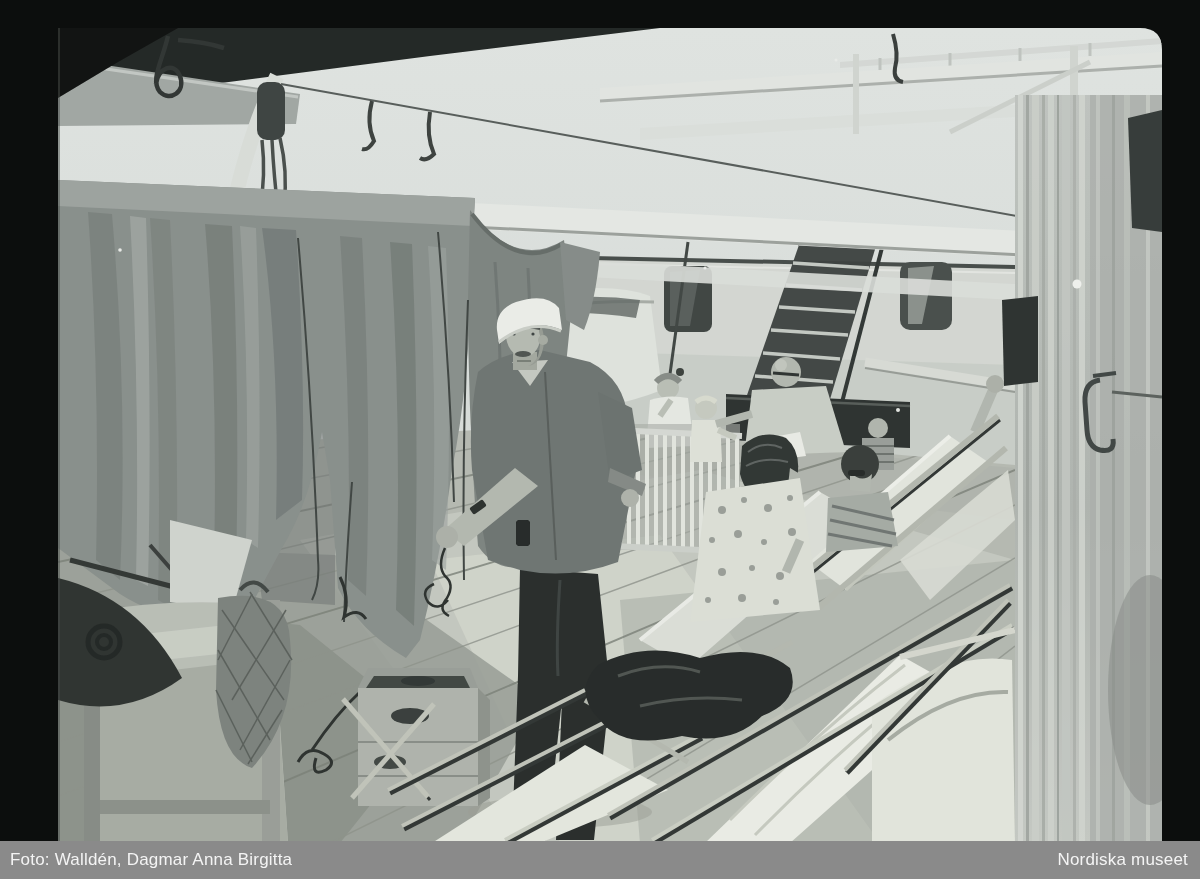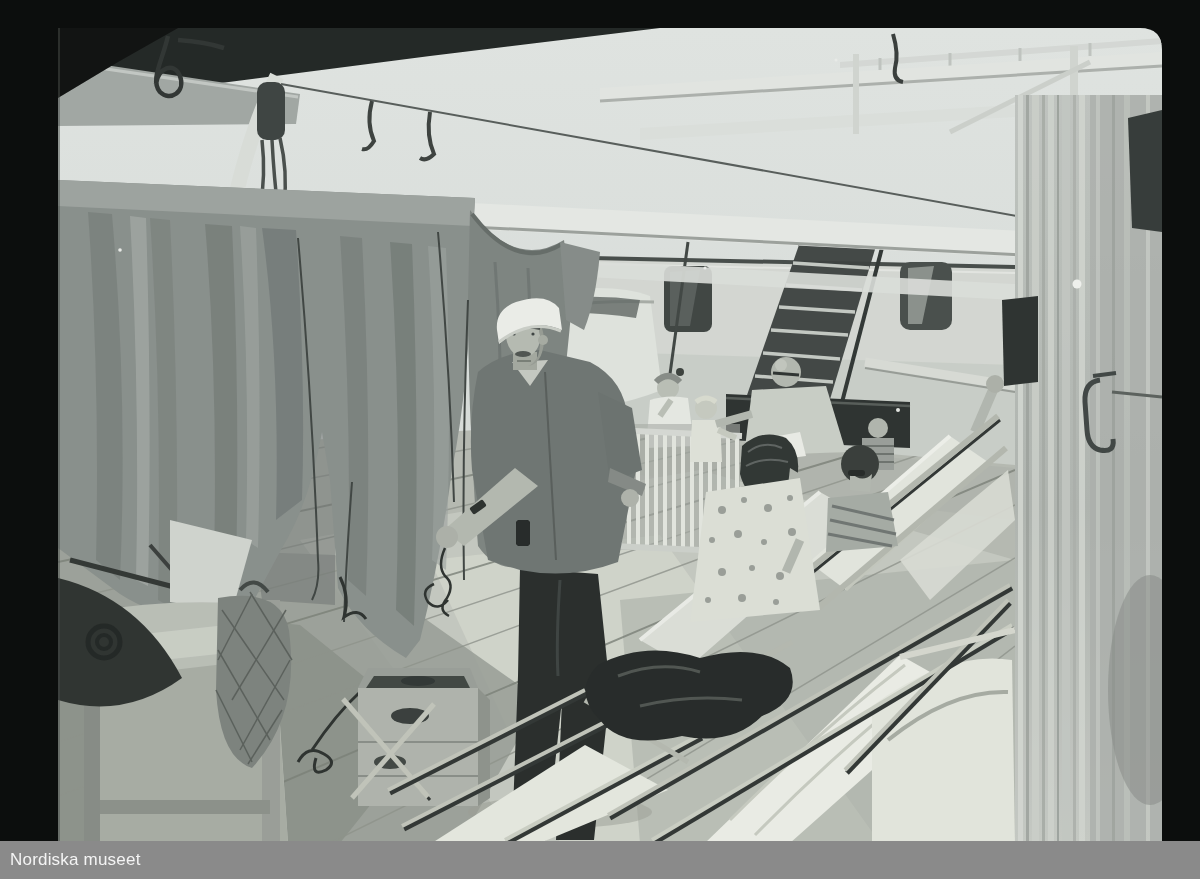--- a/index.html
+++ b/index.html
@@ -442,16 +442,17 @@
       </g>
 
       <path d="M58,28 L178,28 L118,62 L58,98 Z" fill="#0c0e0d"></path>
       <line x1="59" y1="28" x2="59" y2="843" stroke="#434845" stroke-width="2" opacity=".5"></line>
 
       <rect x="58" y="28" width="1104" height="815" fill="#87928c" opacity=".05"></rect>
     </g>
   </svg>
 
   <div class="caption-bar">
+    <span>Foto: Walldén, Dagmar Anna Birgitta</span>
     <span>Nordiska museet</span>
   </div>
 
 </div>
 
 </body></html>

